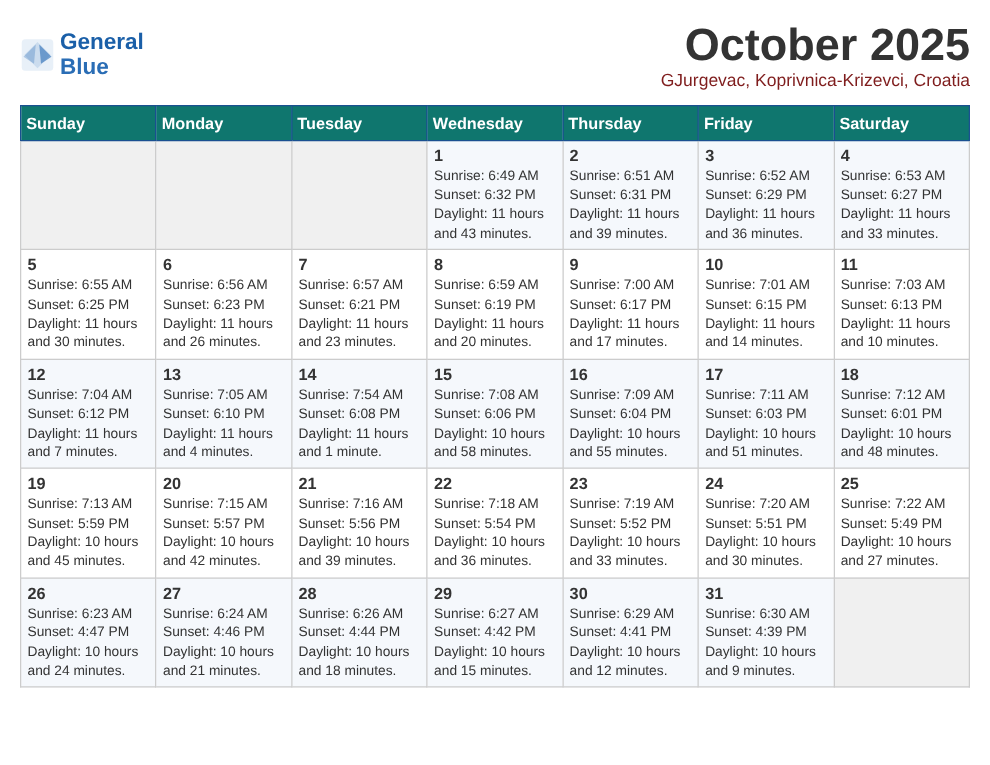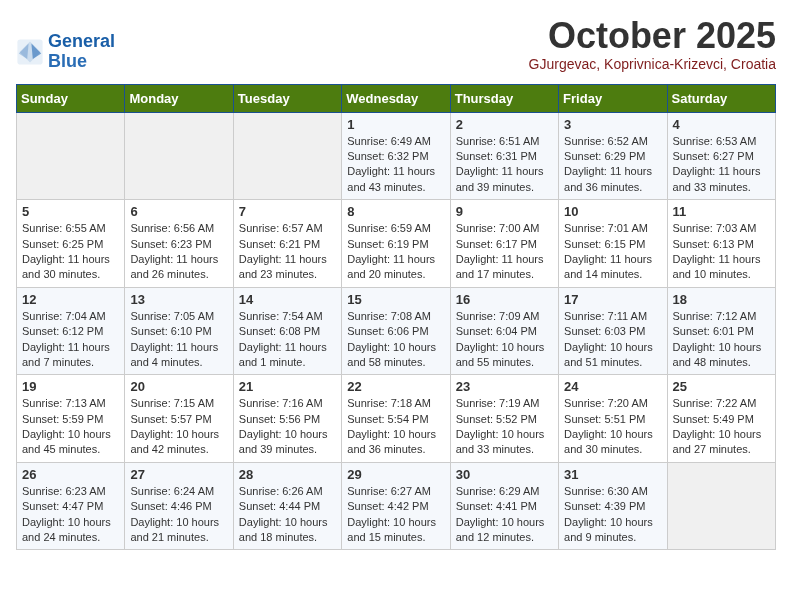--- a/index.html
+++ b/index.html
@@ -5,21 +5,21 @@
     * { box-sizing: border-box; margin: 0; padding: 0; }
     body {
       font-family: Arial, sans-serif;
       background: #fff;
       width: 792px;
       min-height: 612px;
       padding: 16px;
     }
     .header {
       display: flex;
-      align-items: flex-end;
+      align-items: center;
       justify-content: space-between;
       margin-bottom: 12px;
     }
     .logo {
       display: flex;
       align-items: center;
     }
     .logo-text {
       font-size: 18px;
       font-weight: bold;
@@ -47,21 +47,21 @@
     }
     .calendar-subtitle {
       font-size: 14px;
       color: #7f1d1d;
     }
     table {
       width: 100%;
       border-collapse: collapse;
     }
     thead tr {
-      background-color: #4d7c0f;
+      background-color: #0f766e;
       color: #fff;
     }
     thead th {
       padding: 6px 4px;
       font-size: 13px;
       font-weight: bold;
       text-align: left;
       border: 1px solid #1a5090;
     }
     tbody td {

